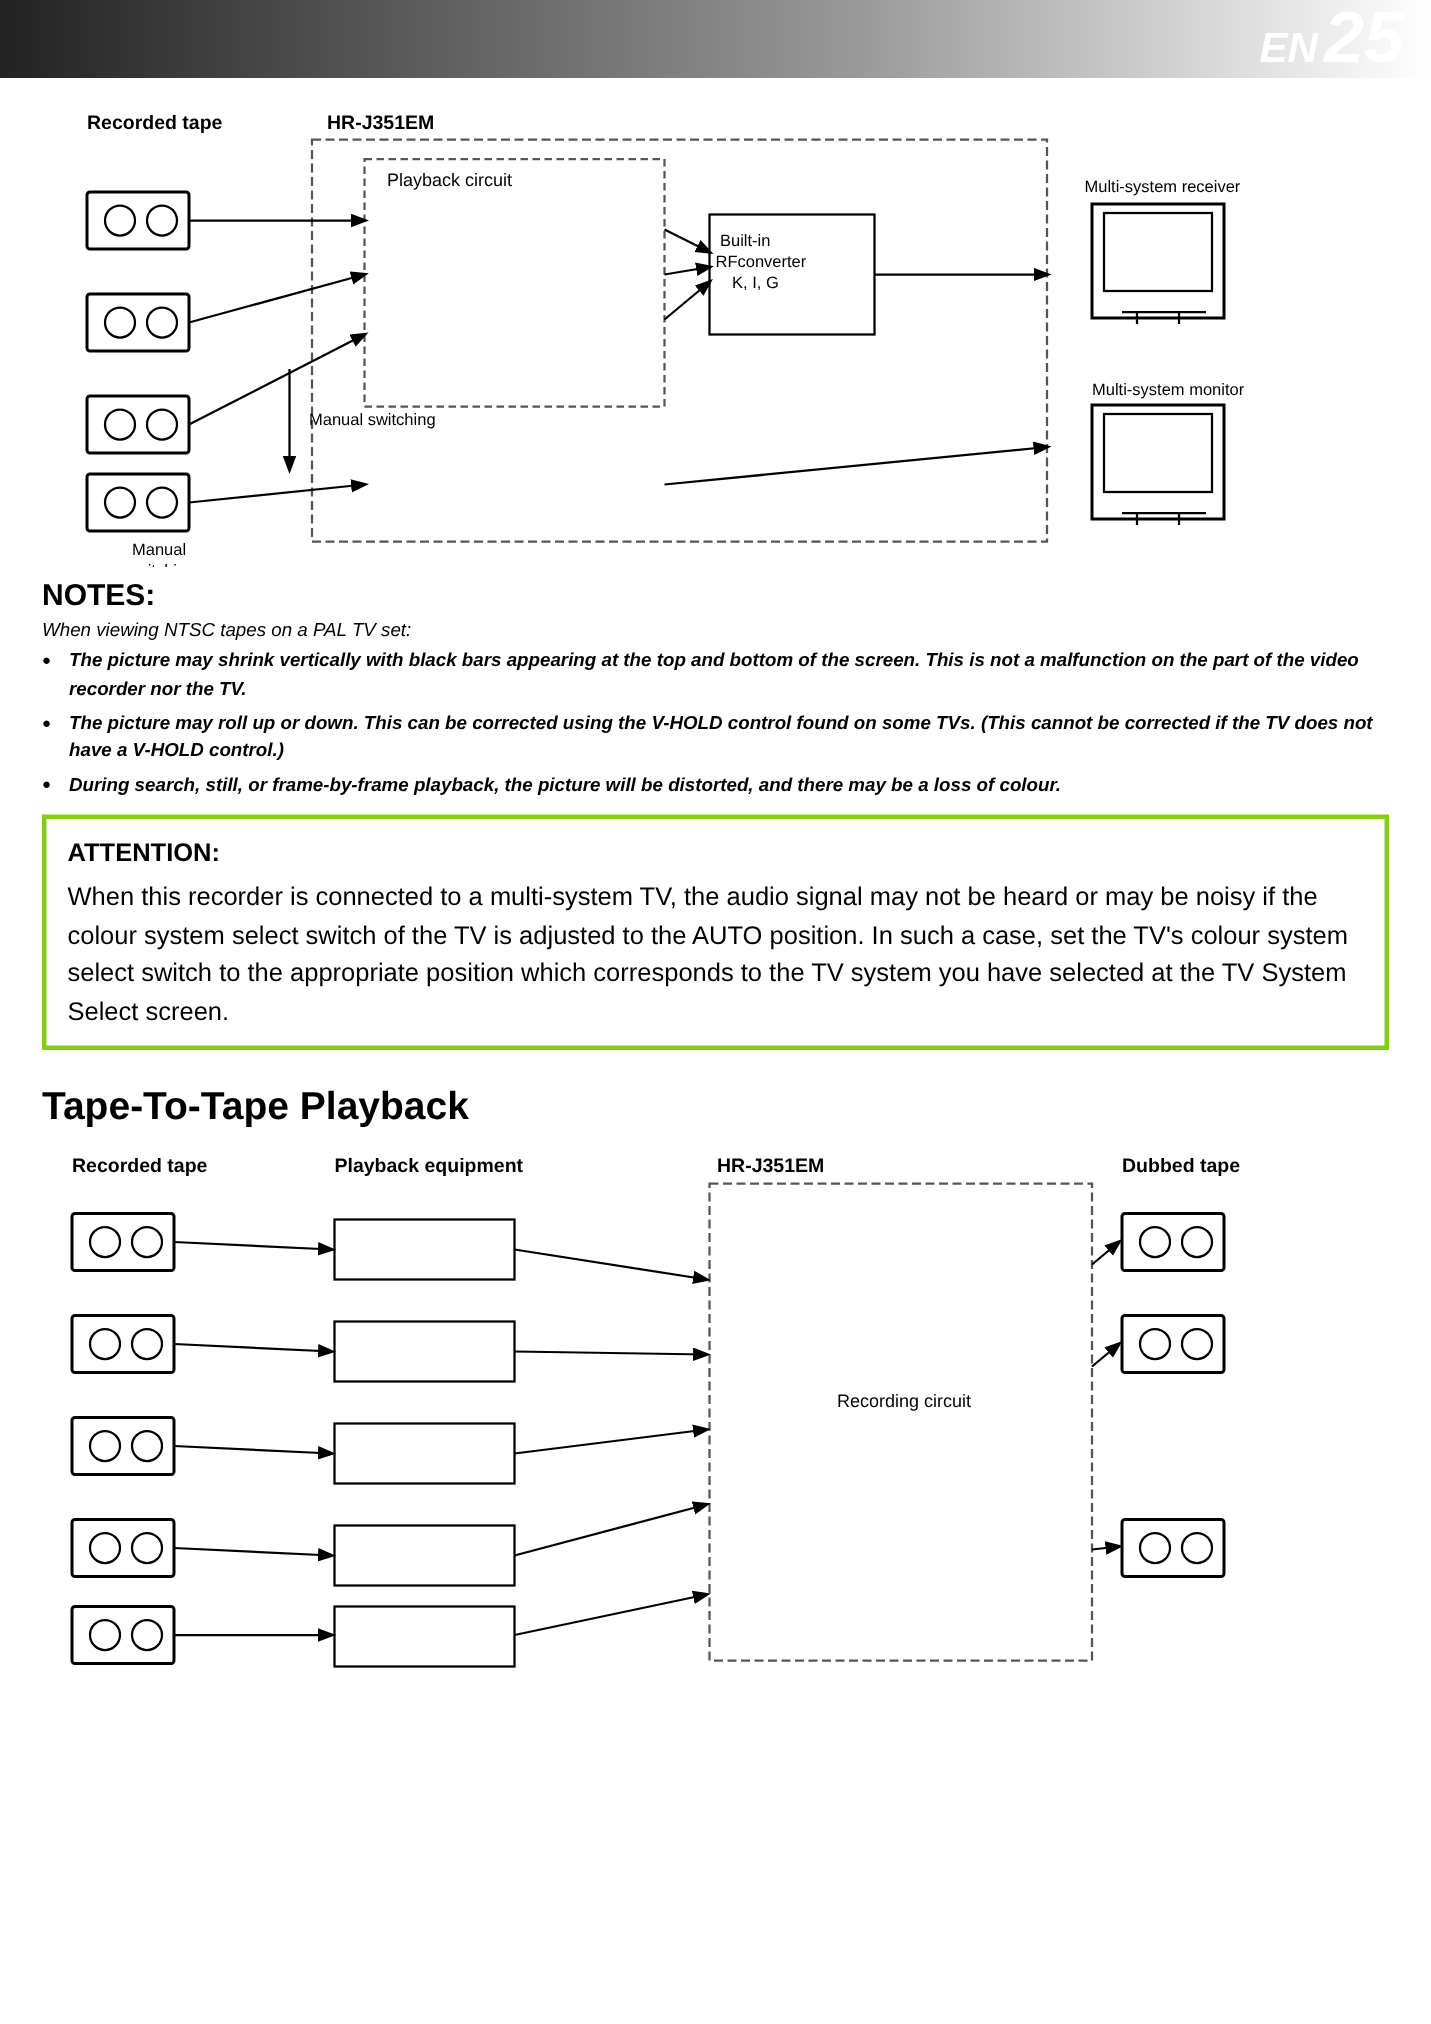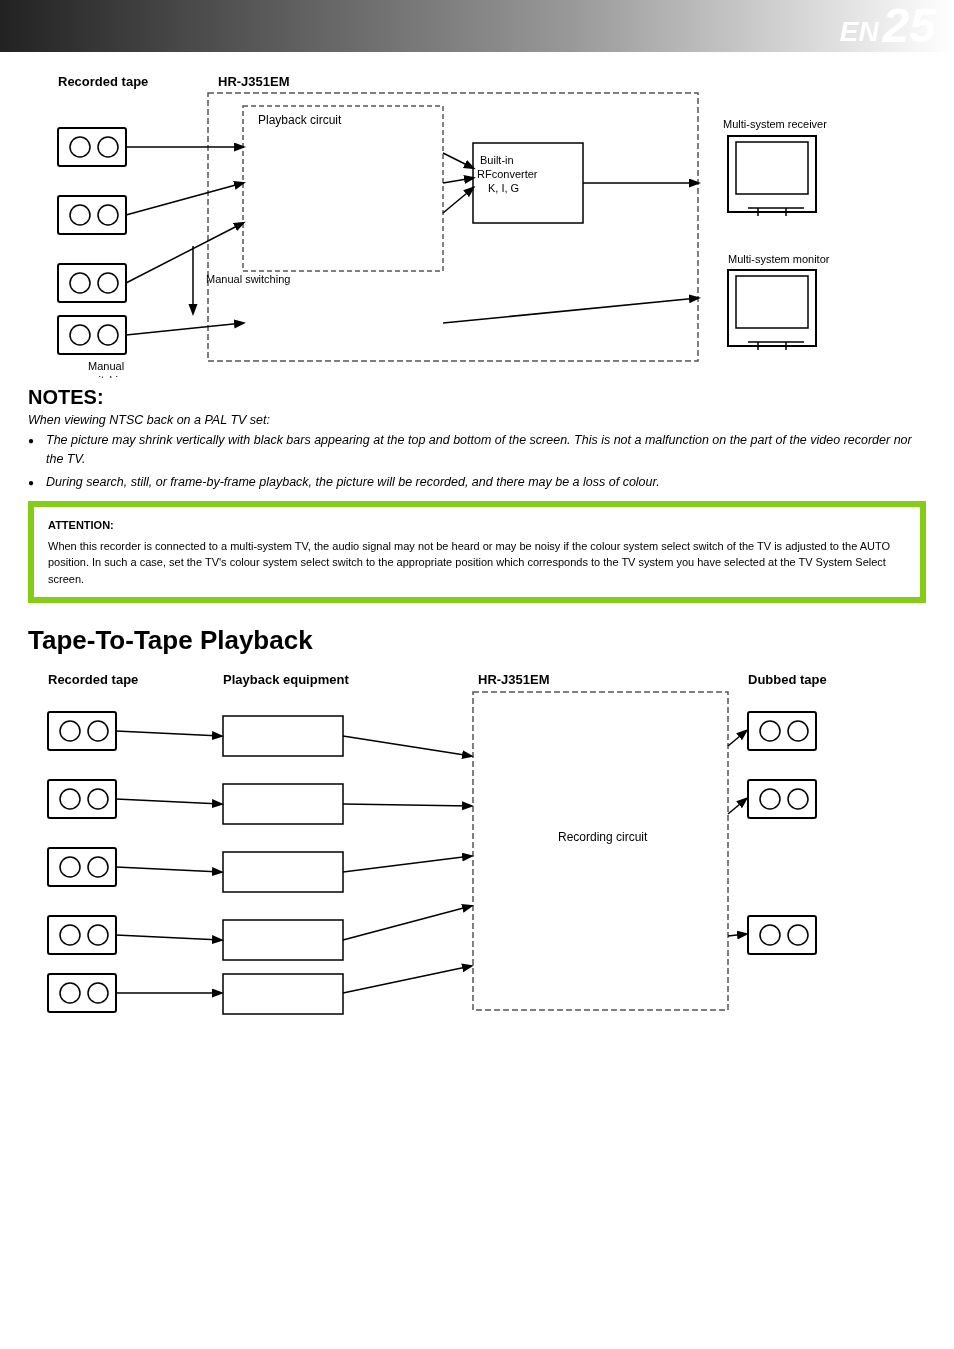--- a/index.html
+++ b/index.html
@@ -67,34 +67,35 @@
       padding-left: 0;
       margin-bottom: 10px;
     }
     .notes-list li {
       padding-left: 18px;
       margin-bottom: 4px;
       font-size: 12.5px;
       line-height: 1.5;
       font-style: italic;
       position: relative;
+      font-weight: bold;
     }
     .notes-list li::before {
       content: '●';
       position: absolute;
       left: 0;
       font-size: 10px;
       top: 2px;
     }
 
     .attention-box {
-      border: 6px solid #84cc16;
+      border: 3px solid #84cc16;
       padding: 10px 14px;
       margin-top: 8px;
-      font-size: 11px;
+      font-size: 17px;
       line-height: 1.5;
     }
     .attention-box .attention-title {
       font-weight: bold;
       margin-bottom: 4px;
     }
   </style>
 </head>
 <body>
 
@@ -175,24 +176,25 @@
       <defs>
         <marker id="arrow" markerWidth="8" markerHeight="8" refX="6" refY="3" orient="auto">
           <path d="M0,0 L0,6 L8,3 z" fill="#000"></path>
         </marker>
       </defs>
     </svg>
   </div>
 
   <div style="margin-top:4px;">
     <div class="notes-title">NOTES:</div>
-    <div style="font-style:italic; font-size:12.5px; margin-bottom:4px;">When viewing NTSC back on a PAL TV set:</div>
+    <div style="font-style:italic; font-size:12.5px; margin-bottom:4px;">When viewing NTSC tapes on a PAL TV set:</div>
     <ul class="notes-list">
       <li>The picture may shrink vertically with black bars appearing at the top and bottom of the screen. This is not a malfunction on the part of the video recorder nor the TV.</li>
-      <li>During search, still, or frame-by-frame playback, the picture will be recorded, and there may be a loss of colour.</li>
+      <li>The picture may roll up or down. This can be corrected using the V-HOLD control found on some TVs. (This cannot be corrected if the TV does not have a V-HOLD control.)</li>
+      <li>During search, still, or frame-by-frame playback, the picture will be distorted, and there may be a loss of colour.</li>
     </ul>
     <div class="attention-box">
       <div class="attention-title">ATTENTION:</div>
       <div>When this recorder is connected to a multi-system TV, the audio signal may not be heard or may be noisy if the colour system select switch of the TV is adjusted to the AUTO position. In such a case, set the TV's colour system select switch to the appropriate position which corresponds to the TV system you have selected at the TV System Select screen.</div>
     </div>
   </div>
 
   <div style="margin-top:22px;">
     <div class="section-title">Tape-To-Tape Playback</div>
 

